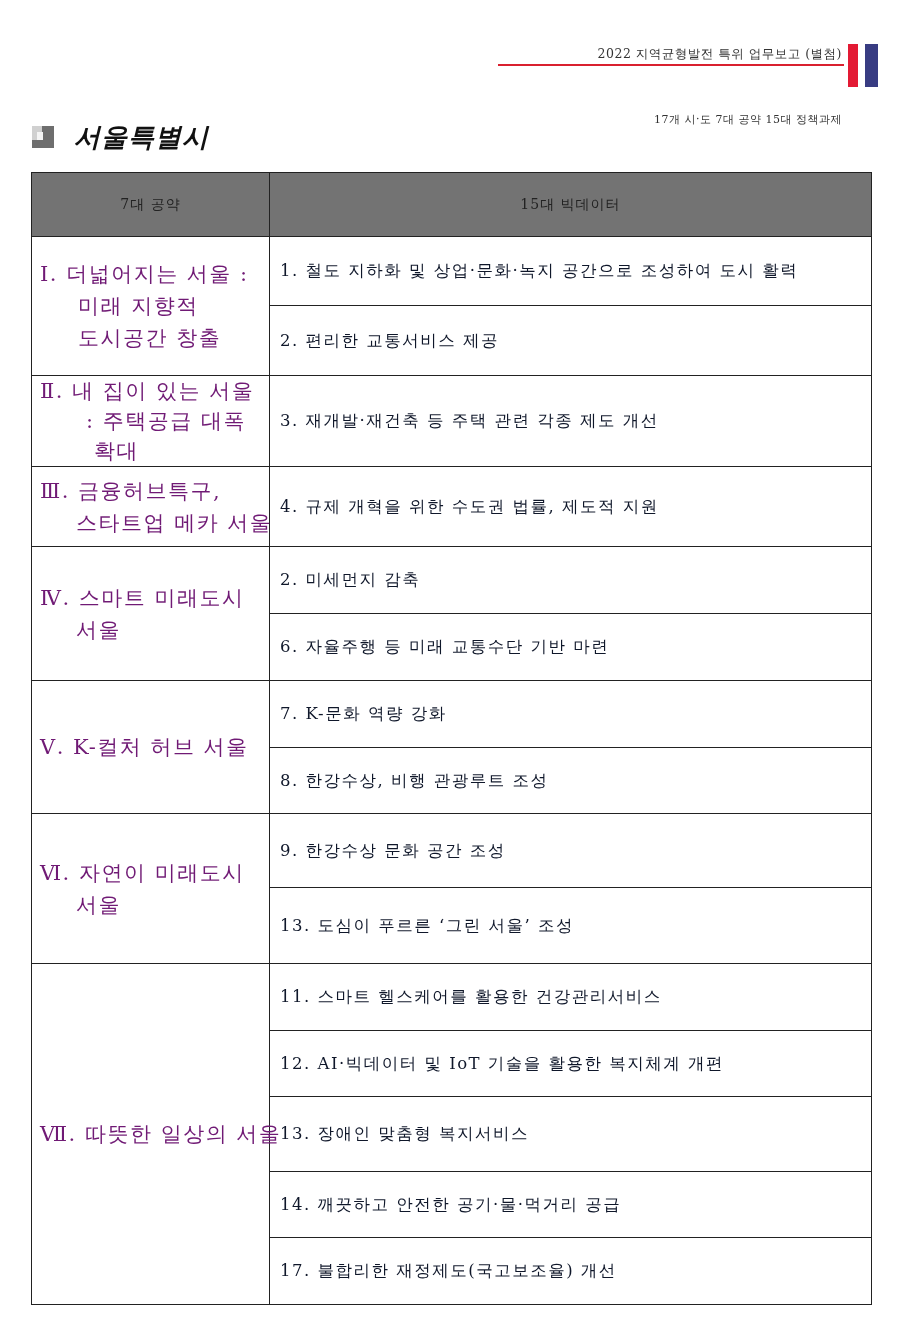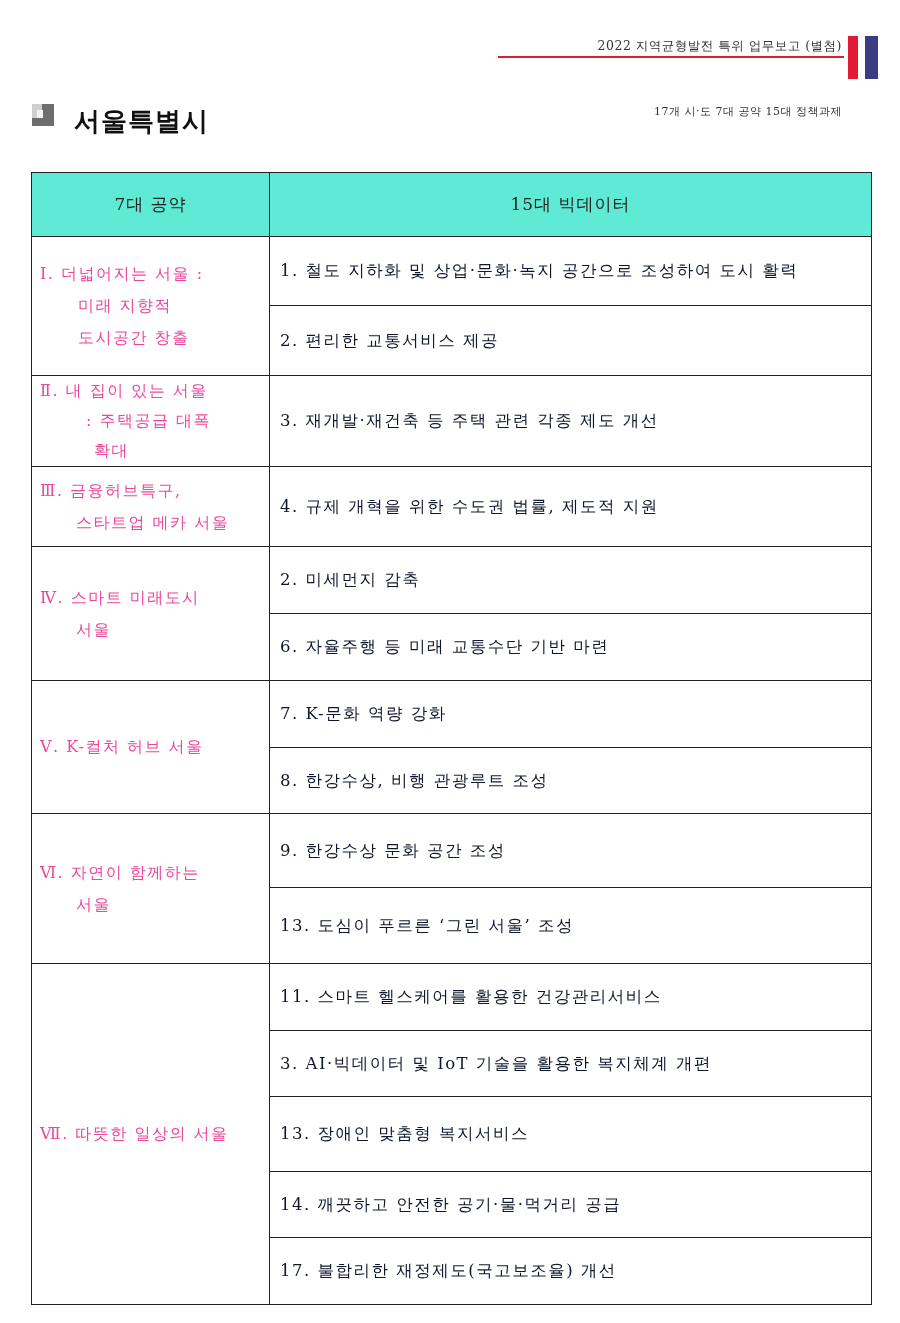--- a/index.html
+++ b/index.html
@@ -1,37 +1,37 @@
 <!DOCTYPE html>
 <html><head>
   <meta charset="utf-8">
   <style>
     html, body { margin: 0; padding: 0; background: #ffffff; }
     body { width: 900px; height: 1323px; position: relative; overflow: hidden;
            font-family: "DejaVu Serif", "Liberation Serif", serif; color: #222; }
 
-    .header-block { position: absolute; top: 36px; right: 22px; width: 370px; height: 44px; }
+    .header-block { position: absolute; top: 44px; right: 22px; width: 370px; height: 44px; }
     .header-line1 { position: absolute; right: 36px; top: 2px; font-size: 12.5px; color: #333; white-space: nowrap; letter-spacing: 0.5px; }
     .header-rule { position: absolute; left: -10px; right: 34px; top: 20px; height: 2px; background: #d9202f; }
     .header-line2 { position: absolute; right: 36px; top: 24px; font-size: 11px; color: #333; white-space: nowrap; letter-spacing: 0.5px; margin-top: 44px; }
     .bar-red { position: absolute; right: 20px; top: 0; width: 10px; height: 43px; background: #e31a34; }
     .bar-navy { position: absolute; right: 0; top: 0; width: 13px; height: 43px; background: #383c82; }
 
-    .section-title { position: absolute; left: 32px; top: 104px; height: 36px; display: flex; align-items: flex-start; }
+    .section-title { position: absolute; left: 32px; top: 119px; height: 36px; display: flex; align-items: center; font-style: italic; }
     .title-icon { width: 22px; height: 22px; position: relative; margin-right: 20px; }
     .title-icon .sq-light { position: absolute; left: 0; top: 0; width: 22px; height: 22px; background: #d0d0d0; }
     .title-icon .sq-dark { position: absolute; left: 10px; top: 0; width: 12px; height: 22px; background: #6e6e6e; }
     .title-icon .sq-dark2 { position: absolute; left: 0; top: 14px; width: 22px; height: 8px; background: #6e6e6e; }
     .title-icon .sq-white { position: absolute; left: 5px; top: 6px; width: 6px; height: 8px; background: #f4f4f4; }
     .title-text { font-family: "DejaVu Sans", "Liberation Sans", sans-serif; font-weight: bold; font-size: 26px; color: #111; letter-spacing: 1px; }
 
     table.policy { position: absolute; left: 31px; top: 172px; width: 840px; border-collapse: collapse; table-layout: fixed; }
     table.policy td, table.policy th { border: 1.5px solid #222; padding: 0; }
-    table.policy th { background: #5eead4; height: 63px; font-weight: normal; font-size: 17px; color: #222; letter-spacing: 1px; }
-    .pledge { vertical-align: middle; font-size: 16px; line-height: 32px; padding: 0 4px 0 8px !important; color: #ec4899; letter-spacing: 1.5px; }
+    table.policy th { background: #737373; height: 63px; font-weight: normal; font-size: 14px; color: #222; letter-spacing: 1px; }
+    .pledge { vertical-align: middle; font-size: 21px; line-height: 32px; padding: 0 4px 0 8px !important; color: #701a75; letter-spacing: 1.5px; }
     .pledge .pl-line { display: block; white-space: nowrap; }
     .pledge .pl-indent { padding-left: 34px; }
     .task { font-size: 16.5px; padding: 0 0 0 10px !important; color: #0f172a; white-space: nowrap; letter-spacing: 1.5px; vertical-align: middle; }
   </style>
 </head>
 <body>
 
 <div class="header-block">
   <div class="header-line1">2022 지역균형발전 특위 업무보고 (별첨)</div>
   <div class="header-rule"></div>
@@ -108,37 +108,37 @@
         <span class="pl-line">Ⅴ. K-컬처 허브 서울</span>
       </td>
       <td class="task">7. K-문화 역량 강화</td>
     </tr>
     <tr style="height:66px">
       <td class="task">8. 한강수상, 비행 관광루트 조성</td>
     </tr>
 
     <tr style="height:74px">
       <td class="pledge" rowspan="2">
-        <span class="pl-line">Ⅵ. 자연이 함께하는</span>
+        <span class="pl-line">Ⅵ. 자연이 미래도시</span>
         <span class="pl-line" style="padding-left:36px">서울</span>
       </td>
       <td class="task">9. 한강수상 문화 공간 조성</td>
     </tr>
     <tr style="height:76px">
       <td class="task">13. 도심이 푸르른 ‘그린 서울’ 조성</td>
     </tr>
 
     <tr style="height:67px">
       <td class="pledge" rowspan="5">
         <span class="pl-line">Ⅶ. 따뜻한 일상의 서울</span>
       </td>
       <td class="task">11. 스마트 헬스케어를 활용한 건강관리서비스</td>
     </tr>
     <tr style="height:66px">
-      <td class="task">3. AI·빅데이터 및 IoT 기술을 활용한 복지체계 개편</td>
+      <td class="task">12. AI·빅데이터 및 IoT 기술을 활용한 복지체계 개편</td>
     </tr>
     <tr style="height:75px">
       <td class="task">13. 장애인 맞춤형 복지서비스</td>
     </tr>
     <tr style="height:66px">
       <td class="task">14. 깨끗하고 안전한 공기·물·먹거리 공급</td>
     </tr>
     <tr style="height:67px">
       <td class="task">17. 불합리한 재정제도(국고보조율) 개선</td>
     </tr>

